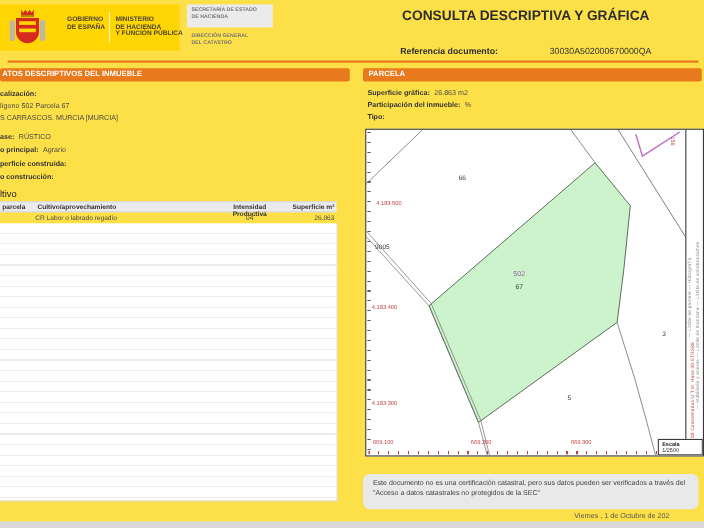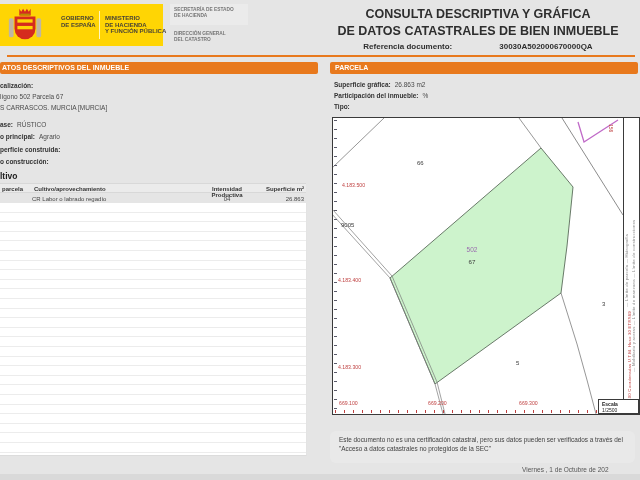--- a/index.html
+++ b/index.html
@@ -1,44 +1,44 @@
 <!DOCTYPE html>
 <html><head>
 <meta charset="utf-8">
 <style>
   html,body{margin:0;padding:0;background:#fff;}
-  #app{position:relative;width:640px;height:480px;background:#e5e5e5;overflow:hidden;
+  #app{position:relative;width:640px;height:480px;background:#fde047;overflow:hidden;
        font-family:"Liberation Sans",sans-serif;color:#3a3a3a;}
   .abs{position:absolute;}
   .b{font-weight:bold;}
   .pre{white-space:pre-line;}
   
   .yellow{left:0;top:4px;width:163px;height:42px;background:#FFD504;}
   .coat{left:6px;top:6px;width:38px;height:38px;}
   .gob{left:61px;top:15px;font-size:6px;font-weight:bold;line-height:6.5px;color:#4a4435;}
   .min{left:105px;top:15px;font-size:6px;font-weight:bold;line-height:6.5px;color:#4a4435;}
   .logosep{left:99px;top:11px;width:1px;height:28px;background:rgba(255,255,255,.75);}
   .secret{left:170px;top:4px;width:78px;height:21px;background:#ebebeb;font-size:4.8px;
           font-weight:bold;color:#767676;line-height:5.6px;padding:3px 0 0 4px;box-sizing:border-box;}
   .direcc{left:174px;top:31px;font-size:4.8px;font-weight:bold;color:#767676;line-height:5.6px;}
   .titlebox{left:318px;top:6px;width:320px;text-align:center;font-weight:bold;
             font-size:12.5px;line-height:16.5px;color:#2e2e2e;}
   .refline{left:318px;top:42px;width:320px;text-align:center;font-size:8px;color:#2e2e2e;}
-  .refline .val{margin-left:7px;font-weight:bold;padding-left:40px;}
+  .refline .val{margin-left:7px;font-weight:normal;padding-left:40px;}
   .rule{left:7px;top:55px;width:628px;height:2px;background:#E8791D;}
   
   .obar{top:62px;height:12px;background:#E8791D;border-radius:2px;color:#fff;
         font-size:7px;font-weight:bold;line-height:12px;box-sizing:border-box;}
   .obar.l{left:0;width:318px;padding-left:2px;}
   .obar.r{left:330px;width:308px;padding-left:5px;}
   
   .t65{font-size:6.5px;line-height:7px;}
   .lbl{font-weight:bold;color:#333;}
   .val2{margin-left:4px;font-weight:normal;color:#4a4a4a;}
-  .cultivo{left:0;top:171px;font-size:8.5px;font-weight:bold;color:#222;text-align:right;}
+  .cultivo{left:0;top:171px;font-size:8.5px;font-weight:normal;color:#222;text-align:right;}
   .thead{left:0;top:183px;width:306px;height:10px;background:#ebebeb;border-top:1px solid #d8d8d8;
          border-bottom:1px solid #d8d8d8;box-sizing:border-box;font-size:6px;font-weight:bold;color:#333;}
   .thead div,.trow div{position:absolute;top:1.5px;}
   .trow{left:0;top:194px;width:306px;height:9px;font-size:6px;color:#474747;}
   .c0{left:2px;} .c1{left:34px;} .c2{left:196px;width:62px;text-align:center;}
   .c3{left:240px;width:64px;text-align:right;}
   .rc0{left:32px;}
   .stripes{left:0;top:203px;width:306px;height:252px;border-right:1px solid #e3e3e3;border-bottom:1px solid #dcdcdc;
            background:repeating-linear-gradient(to bottom,#ffffff 0 8.6px,#ececec 8.6px 9.6px);}
   
@@ -86,21 +86,20 @@
   <div class="abs min pre">MINISTERIO
 DE HACIENDA
 Y FUNCIÓN PÚBLICA</div>
   <div class="abs secret pre">SECRETARÍA DE ESTADO
 DE HACIENDA</div>
   <div class="abs direcc pre">DIRECCIÓN GENERAL
 DEL CATASTRO</div>
 
   <div class="abs titlebox">
     <div>CONSULTA DESCRIPTIVA Y GRÁFICA</div>
-    <div>DE DATOS CATASTRALES DE BIEN INMUEBLE</div>
   </div>
   <div class="abs refline">
     <span class="b">Referencia documento:</span><span class="val">30030A502000670000QA</span>
   </div>
   <div class="abs rule"></div>
 
   <div class="abs obar l">ATOS DESCRIPTIVOS DEL INMUEBLE</div>
   <div class="abs t65 lbl" style="left:0;top:82px;">calización:</div>
   <div class="abs t65" style="left:0;top:93px;color:#4a4a4a;">lígono 502 Parcela 67</div>
   <div class="abs t65" style="left:0;top:104px;color:#4a4a4a;">S CARRASCOS. MURCIA [MURCIA]</div>

